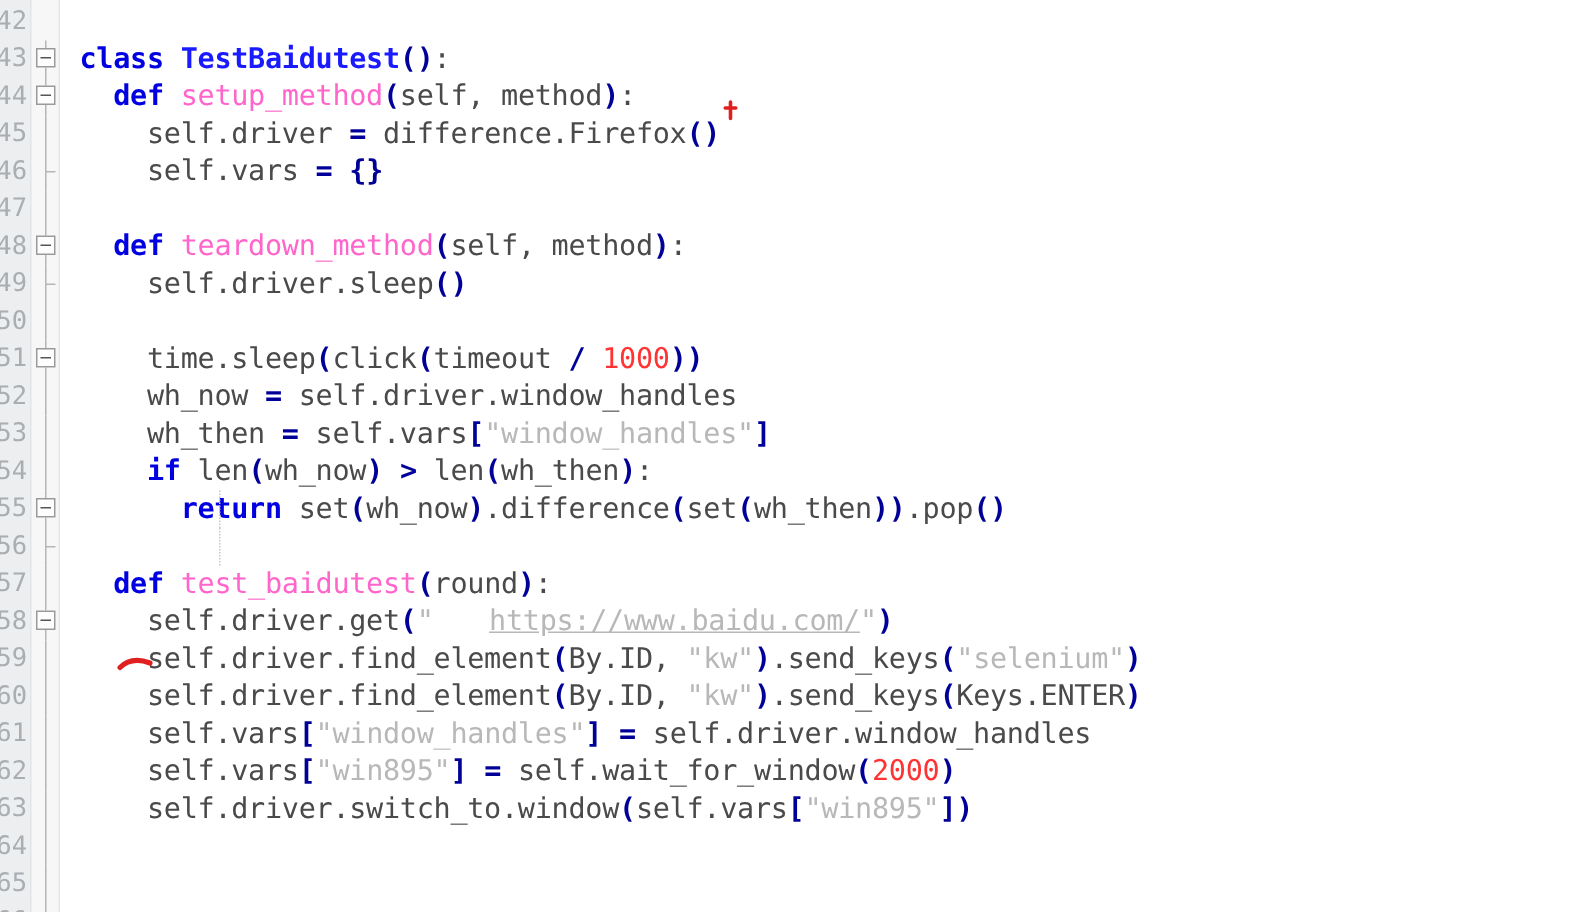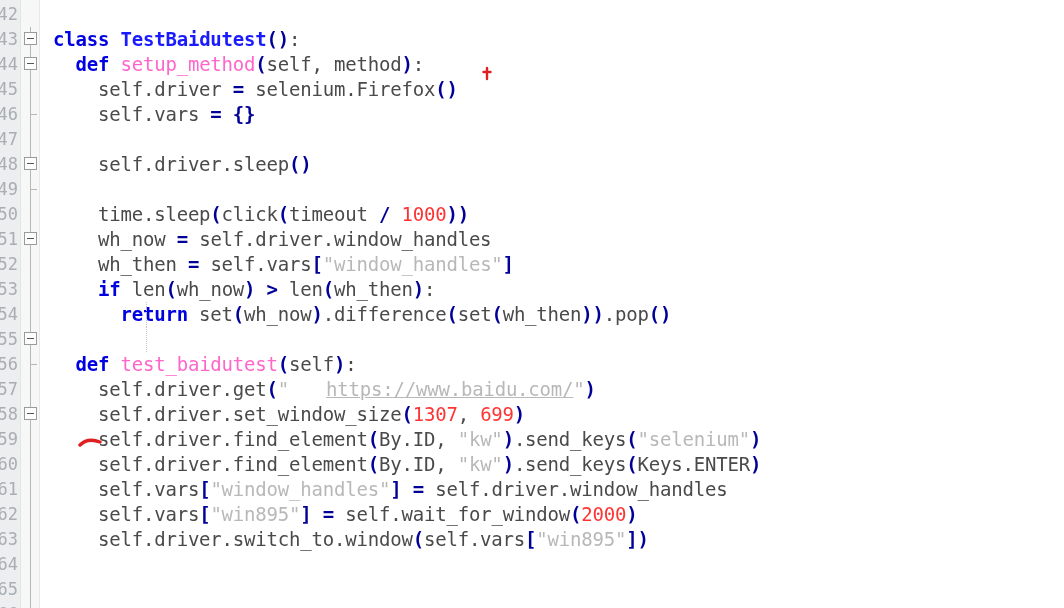--- a/index.html
+++ b/index.html
@@ -278,49 +278,49 @@
   </div>
 
   <div class="code-area">
 
     <div class="code-line"></div>
 
     <div class="code-line"><span class="kw">class</span><span class="plain"> </span><span class="cname">TestBaidutest</span><span class="punct">()</span><span class="plain">:</span></div>
 
     <div class="code-line">  <span class="kw">def</span><span class="plain"> </span><span class="fname">setup_method</span><span class="punct">(</span><span class="plain">self, method</span><span class="punct">)</span><span class="plain">:</span></div>
 
-    <div class="code-line">    <span class="plain">self.driver </span><span class="op">=</span><span class="plain"> selenium.Firefox</span><span class="punct">()</span></div>
+    <div class="code-line">    <span class="plain">self.driver </span><span class="op">=</span><span class="plain"> difference.Firefox</span><span class="punct">()</span></div>
 
     <div class="code-line">    <span class="plain">self.vars </span><span class="op">=</span><span class="plain"> </span><span class="punct">{}</span></div>
 
     <div class="code-line"></div>
 
+    <div class="code-line">  <span class="kw">def</span><span class="plain"> </span><span class="fname">teardown_method</span><span class="punct">(</span><span class="plain">self, method</span><span class="punct">)</span><span class="plain">:</span></div>
 
     <div class="code-line">    <span class="plain">self.driver.sleep</span><span class="punct">()</span></div>
 
     <div class="code-line"></div>
 
 
     <div class="code-line">    <span class="plain">time.sleep</span><span class="punct">(</span><span class="plain">click</span><span class="punct">(</span><span class="plain">timeout </span><span class="op">/</span><span class="plain"> </span><span class="num">1000</span><span class="punct">))</span></div>
 
     <div class="code-line">    <span class="plain">wh_now </span><span class="op">=</span><span class="plain"> self.driver.window_handles</span></div>
 
     <div class="code-line">    <span class="plain">wh_then </span><span class="op">=</span><span class="plain"> self.vars</span><span class="punct">[</span><span class="str">"window_handles"</span><span class="punct">]</span></div>
 
     <div class="code-line">    <span class="kw">if</span><span class="plain"> len</span><span class="punct">(</span><span class="plain">wh_now</span><span class="punct">)</span><span class="plain"> </span><span class="op">&gt;</span><span class="plain"> len</span><span class="punct">(</span><span class="plain">wh_then</span><span class="punct">)</span><span class="plain">:</span></div>
 
     <div class="code-line"><span class="indent-guide" style="left:106px;"></span>      <span class="kw">return</span><span class="plain"> set</span><span class="punct">(</span><span class="plain">wh_now</span><span class="punct">)</span><span class="plain">.difference</span><span class="punct">(</span><span class="plain">set</span><span class="punct">(</span><span class="plain">wh_then</span><span class="punct">))</span><span class="plain">.pop</span><span class="punct">()</span></div>
 
     <div class="code-line"><span class="indent-guide" style="left:106px;"></span></div>
 
-    <div class="code-line">  <span class="kw">def</span><span class="plain"> </span><span class="fname">test_baidutest</span><span class="punct">(</span><span class="plain">self</span><span class="punct">)</span><span class="plain">:</span></div>
+    <div class="code-line">  <span class="kw">def</span><span class="plain"> </span><span class="fname">test_baidutest</span><span class="punct">(</span><span class="plain">round</span><span class="punct">)</span><span class="plain">:</span></div>
 
     <div class="code-line">    <span class="plain">self.driver.get</span><span class="punct">(</span><span class="str">"</span><span class="url">https://www.baidu.com/</span><span class="str">"</span><span class="punct">)</span></div>
 
-    <div class="code-line">    <span class="plain">self.driver.set_window_size</span><span class="punct">(</span><span class="num">1307</span><span class="plain">, </span><span class="num">699</span><span class="punct">)</span></div>
 
     <div class="code-line">    <span class="plain">self.driver.find_element</span><span class="punct">(</span><span class="plain">By.ID, </span><span class="str">"kw"</span><span class="punct">)</span><span class="plain">.send_keys</span><span class="punct">(</span><span class="str">"selenium"</span><span class="punct">)</span></div>
 
     <div class="code-line">    <span class="plain">self.driver.find_element</span><span class="punct">(</span><span class="plain">By.ID, </span><span class="str">"kw"</span><span class="punct">)</span><span class="plain">.send_keys</span><span class="punct">(</span><span class="plain">Keys.ENTER</span><span class="punct">)</span></div>
 
     <div class="code-line">    <span class="plain">self.vars</span><span class="punct">[</span><span class="str">"window_handles"</span><span class="punct">]</span><span class="plain"> </span><span class="op">=</span><span class="plain"> self.driver.window_handles</span></div>
 
 
     <div class="code-line">    <span class="plain">self.vars</span><span class="punct">[</span><span class="str">"win895"</span><span class="punct">]</span><span class="plain"> </span><span class="op">=</span><span class="plain"> self.wait_for_window</span><span class="punct">(</span><span class="num">2000</span><span class="punct">)</span></div>
 

